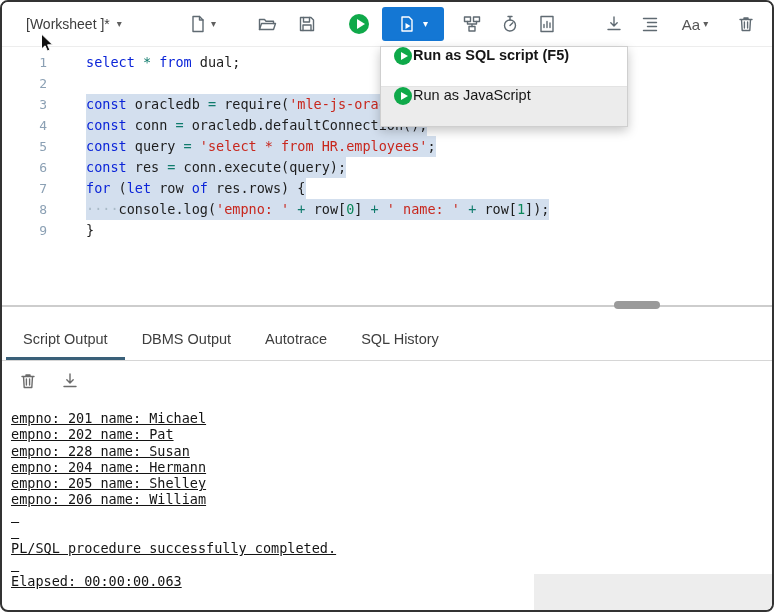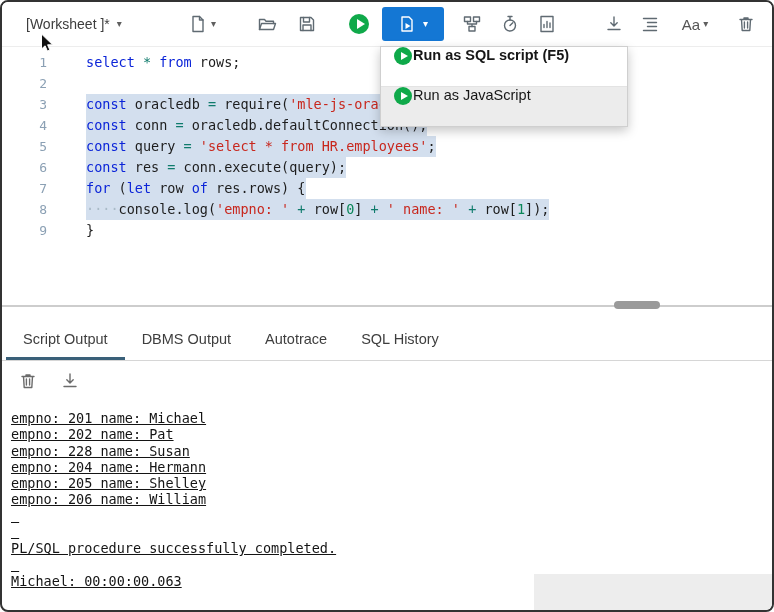--- a/index.html
+++ b/index.html
@@ -162,21 +162,21 @@
     <div class="tbtn" style="left:727px;">
       <svg width="20" height="20" viewBox="0 0 20 20">
           <g class="icon-stroke">
             <path d="M4 5.5h12M8 5.5V4h4v1.5M5.5 5.5l.7 11h7.6l.7-11M8.4 8v6M11.6 8v6"></path>
           </g>
         </svg>
     </div>
   </div>
 
   <div class="editor">
-      <div class="eline"><span class="lnum">1</span><span class="lcode"><span class="tk-kw">select</span><span class="tk-pl"> </span><span class="tk-op">*</span><span class="tk-pl"> </span><span class="tk-kw">from</span><span class="tk-pl"> rows;</span></span></div>
+      <div class="eline"><span class="lnum">1</span><span class="lcode"><span class="tk-kw">select</span><span class="tk-pl"> </span><span class="tk-op">*</span><span class="tk-pl"> </span><span class="tk-kw">from</span><span class="tk-pl"> dual;</span></span></div>
       <div class="eline"><span class="lnum">2</span><span class="lcode"></span></div>
       <div class="eline"><span class="lnum">3</span><span class="lcode sel"><span class="tk-kw">const</span><span class="tk-pl"> oracledb </span><span class="tk-op">=</span><span class="tk-pl"> require(</span><span class="tk-str">'mle-js-oracledb'</span><span class="tk-pl">);</span></span></div>
       <div class="eline"><span class="lnum">4</span><span class="lcode sel"><span class="tk-kw">const</span><span class="tk-pl"> conn </span><span class="tk-op">=</span><span class="tk-pl"> oracledb.defaultConnection();</span></span></div>
       <div class="eline"><span class="lnum">5</span><span class="lcode sel"><span class="tk-kw">const</span><span class="tk-pl"> query </span><span class="tk-op">=</span><span class="tk-pl"> </span><span class="tk-str">'select * from HR.employees'</span><span class="tk-pl">;</span></span></div>
       <div class="eline"><span class="lnum">6</span><span class="lcode sel"><span class="tk-kw">const</span><span class="tk-pl"> res </span><span class="tk-op">=</span><span class="tk-pl"> conn.execute(query);</span></span></div>
       <div class="eline"><span class="lnum">7</span><span class="lcode sel"><span class="tk-kw">for</span><span class="tk-pl"> (</span><span class="tk-kw">let</span><span class="tk-pl"> row </span><span class="tk-kw">of</span><span class="tk-pl"> res.rows) {</span></span></div>
       <div class="eline"><span class="lnum">8</span><span class="lcode sel"><span class="tk-ws">····</span><span class="tk-pl">console.log(</span><span class="tk-str">'empno: '</span><span class="tk-pl"> </span><span class="tk-op">+</span><span class="tk-pl"> row[</span><span class="tk-num">0</span><span class="tk-pl">] </span><span class="tk-op">+</span><span class="tk-pl"> </span><span class="tk-str">' name: '</span><span class="tk-pl"> </span><span class="tk-op">+</span><span class="tk-pl"> row[</span><span class="tk-num">1</span><span class="tk-pl">]);</span></span></div>
       <div class="eline"><span class="lnum">9</span><span class="lcode"><span class="tk-pl">}</span></span></div>
     </div>
 
@@ -224,21 +224,21 @@
       <div class="oline">empno: 201 name: Michael</div>
       <div class="oline">empno: 202 name: Pat</div>
       <div class="oline">empno: 228 name: Susan</div>
       <div class="oline">empno: 204 name: Hermann</div>
       <div class="oline">empno: 205 name: Shelley</div>
       <div class="oline">empno: 206 name: William</div>
       <div class="oline">&nbsp;</div>
       <div class="oline">&nbsp;</div>
       <div class="oline">PL/SQL procedure successfully completed.</div>
       <div class="oline">&nbsp;</div>
-      <div class="oline">Michael: 00:00:00.063</div>
+      <div class="oline">Elapsed: 00:00:00.063</div>
     </div>
 
   <div class="corner-box"></div>
 
   <div class="cursor">
     <svg width="16" height="22" viewBox="0 0 16 22">
         <path d="M1.5 1l0 15 3.6-3.2 2.3 5.3 2.5-1.1-2.3-5.2 5 0z" fill="#111" stroke="#fff" stroke-width="1"></path>
       </svg>
   </div>
 

